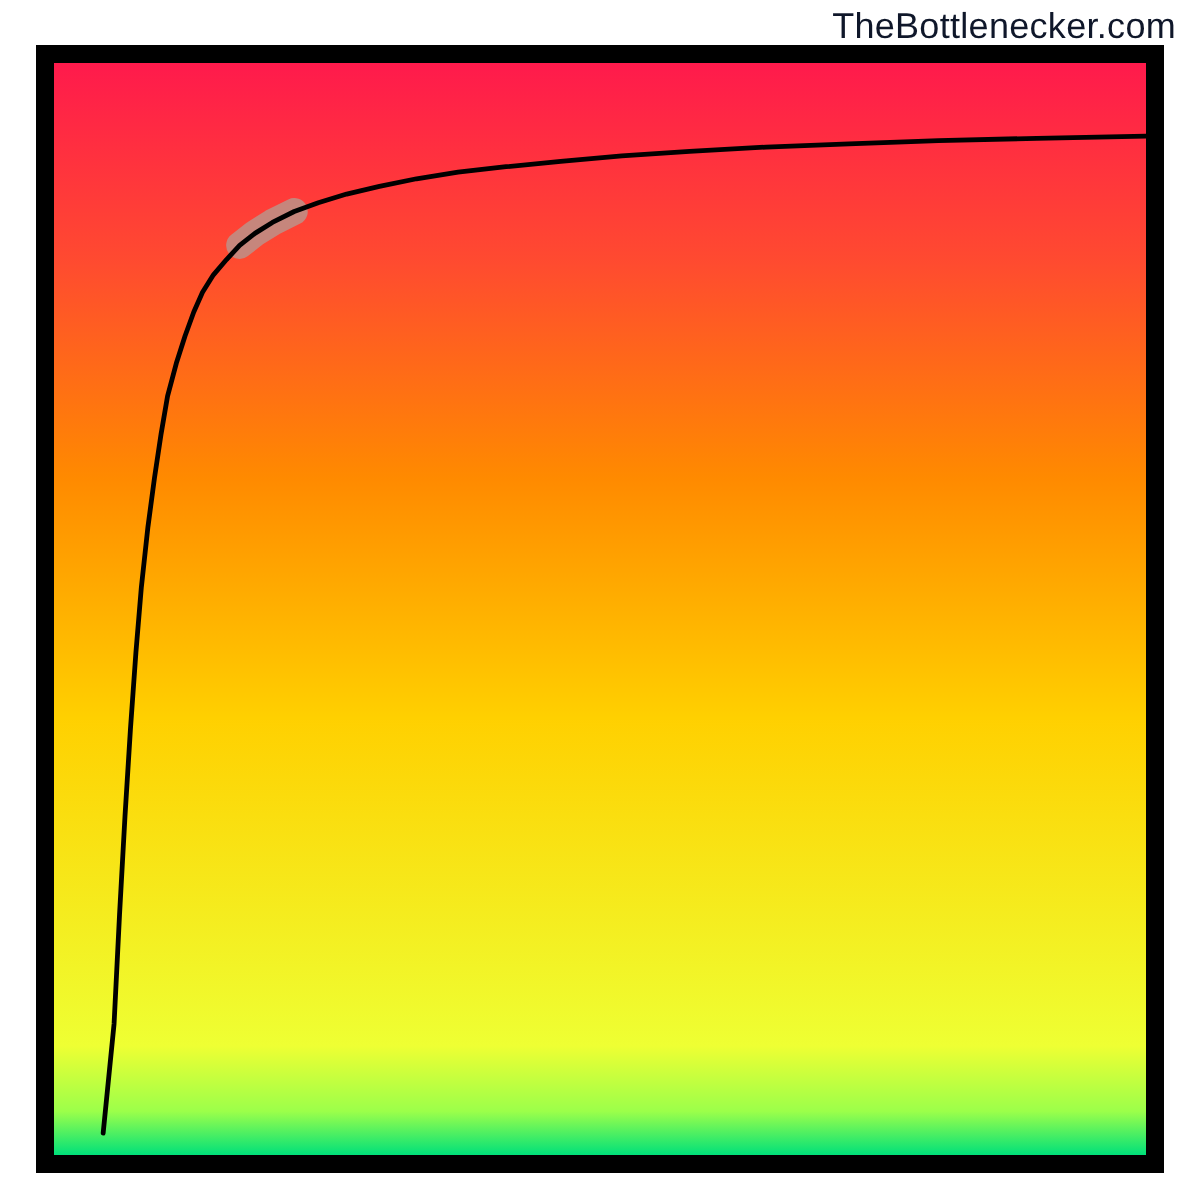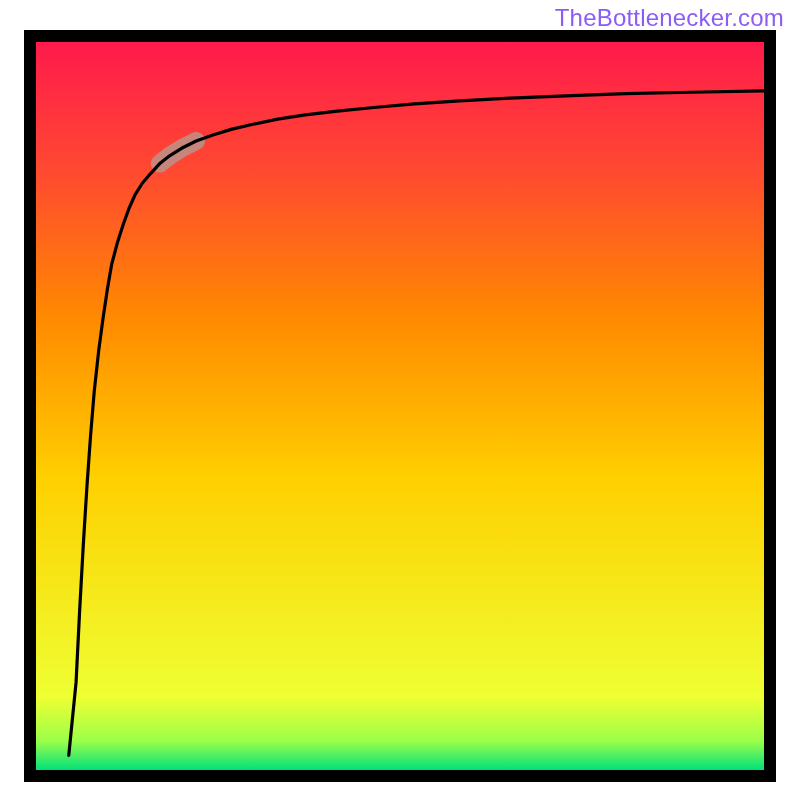--- a/index.html
+++ b/index.html
@@ -15,21 +15,21 @@
     position: relative;
     width: 800px;
     height: 800px;
   }
   .attribution {
     position: absolute;
     top: 4px;
     right: 16px;
     font-size: 24px;
     font-weight: 400;
-    color: #8b5cf6;
+    color: #0f172a;
     letter-spacing: 0.2px;
     user-select: none;
   }
   svg {
     display: block;
     position: absolute;
     left: 0;
     top: 0;
   }
 </style>

